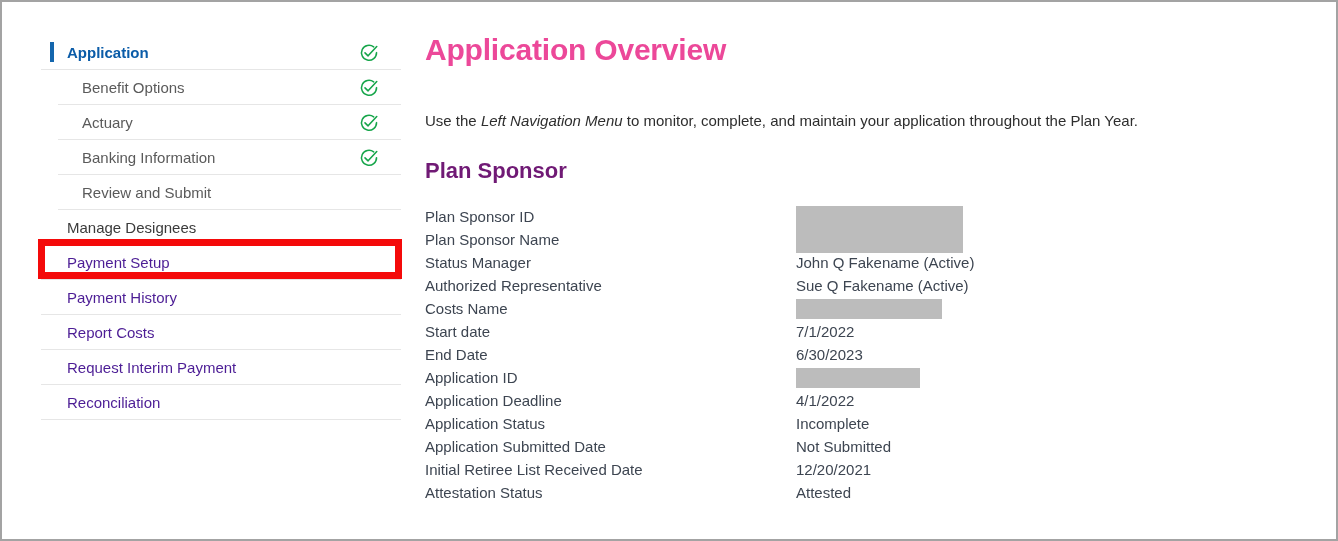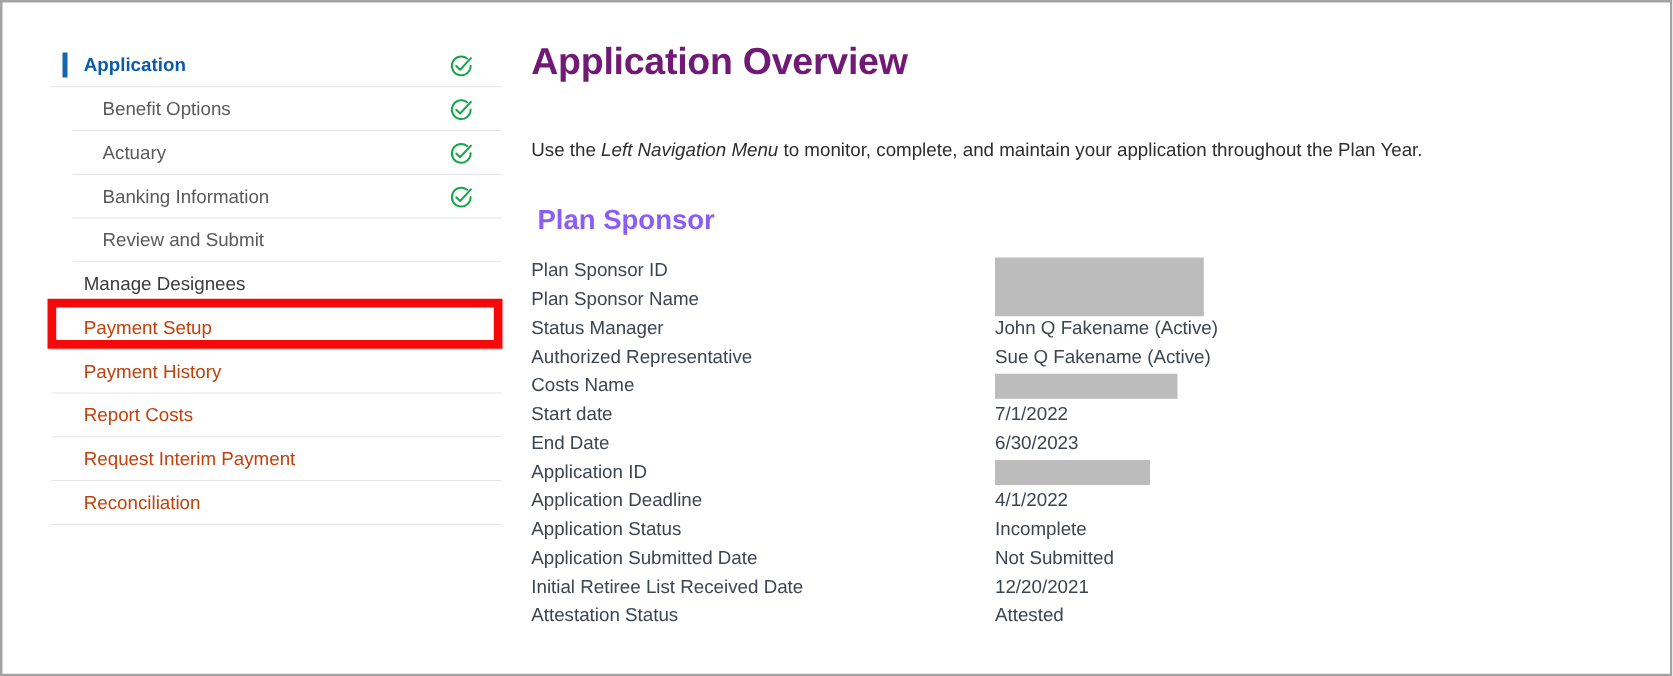--- a/index.html
+++ b/index.html
@@ -73,21 +73,21 @@
     color: #5a5a5a;
   }
   
   .nav-item.plain .nav-label {
     padding-left: 26px;
     color: #3b3b3b;
   }
   
   .nav-item.disabled .nav-label {
     padding-left: 26px;
-    color: #c2410c;
+    color: #4c1d95;
   }
 
   
   .check-icon {
     position: absolute;
     right: 22px;
     top: 50%;
     transform: translateY(-50%);
     width: 20px;
     height: 20px;
@@ -109,44 +109,44 @@
   
   #main {
     position: absolute;
     left: 423px;
     top: 28px;
     width: 890px;
   }
   #page-title {
     font-size: 30px;
     font-weight: bold;
-    color: #701a75;
+    color: #ec4899;
     letter-spacing: -0.2px;
     margin: 0;
     line-height: 40px;
   }
   #intro {
     margin: 0;
     position: absolute;
     top: 82px;
     left: 0;
     font-size: 15px;
     color: #2e2e2e;
     line-height: 1.2;
     white-space: nowrap;
   }
   #intro em { font-style: italic; }
   #section-title {
     position: absolute;
     top: 126px;
     left: 0;
-    margin: 5px;
+    margin: 0;
     font-size: 22px;
     font-weight: bold;
-    color: #8b5cf6;
+    color: #701a75;
     line-height: 30px;
   }
 
   #fields {
     position: absolute;
     top: 175px;
     left: 0;
     width: 700px;
   }
   .field-row {

